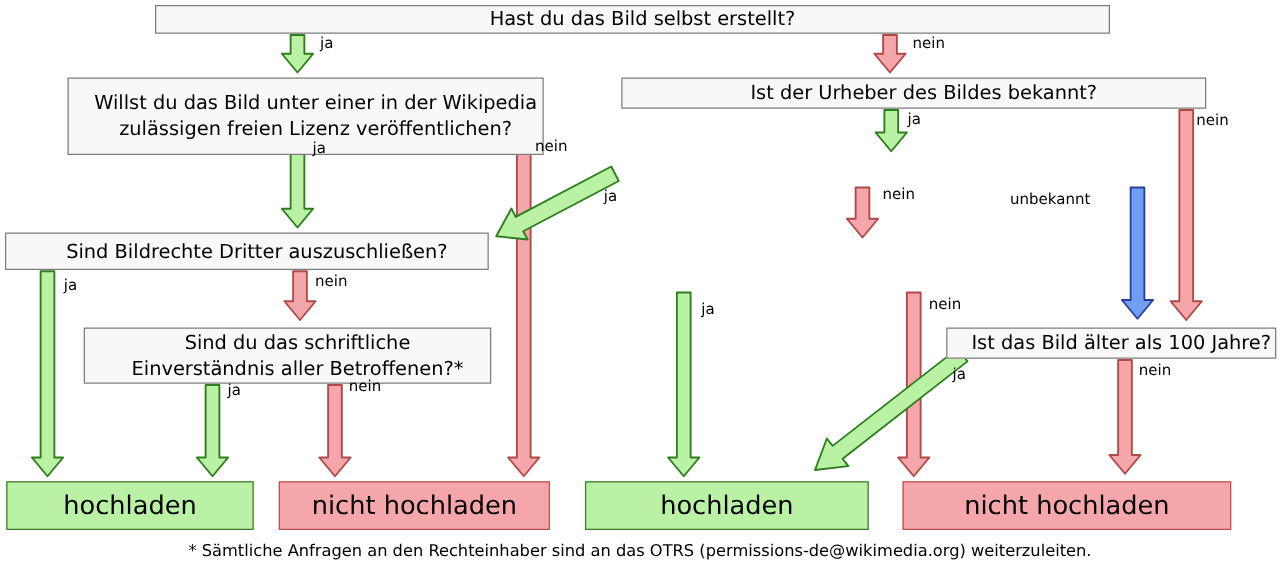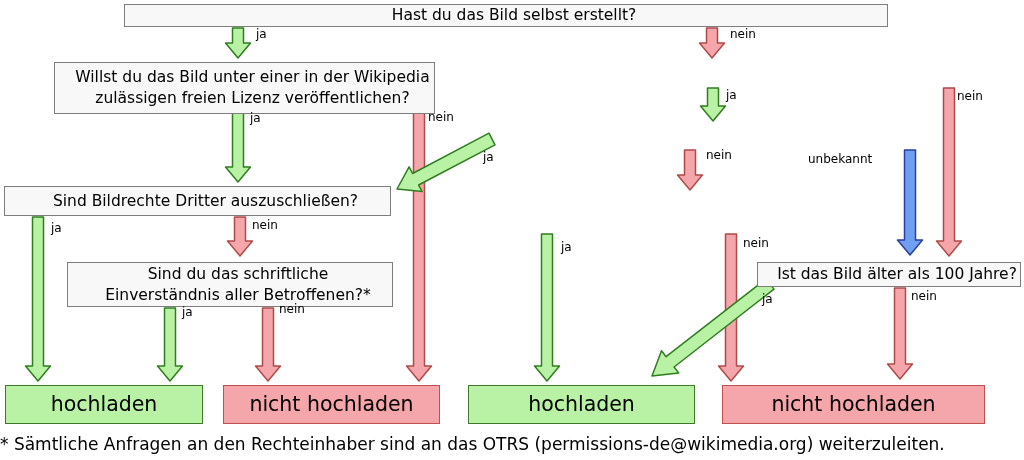--- a/index.html
+++ b/index.html
@@ -17,22 +17,22 @@
   }
   .endbox{
     position:absolute;box-sizing:border-box;
     display:flex;align-items:center;justify-content:center;
     font-size:20.5px;line-height:1;
   }
   .endbox.yes{background:var(--yes-fill);border:1.8px solid var(--yes-box-border);}
   .endbox.no{background:var(--no-fill);border:1.8px solid var(--no-box-border);}
   .elabel{position:absolute;font-size:12px;line-height:1.1;white-space:nowrap;}
   .footer{
-    position:absolute;left:0;right:0;top:434px;text-align:left;
-    font-size:17px;line-height:1.2;
+    position:absolute;left:0;right:0;top:434px;text-align:center;
+    font-size:13px;line-height:1.2;
   }
 </style>
 </head>
 <body>
 
 <div id="stage" style="--yes-fill: #b9f2a5; --no-fill: #f4a6aa; --yes-box-border: #3c7a28; --no-box-border: #c05050; --box-fill: #f8f8f8; --box-border: #7e7e7e;">
 
   <svg id="arrows" viewBox="0 0 1024 460" xmlns="http://www.w3.org/2000/svg">
       <polygon points="232.5,28.0 232.5,43.0 225.5,43.0 238.0,58.0 250.5,43.0 243.5,43.0 243.5,28.0" fill="#b9f2a5" stroke="#2e7d1e" stroke-width="1.5" stroke-linejoin="round"></polygon>
       <polygon points="706.5,28.0 706.5,43.0 699.5,43.0 712.0,58.0 724.5,43.0 717.5,43.0 717.5,28.0" fill="#f4a6aa" stroke="#b04a4a" stroke-width="1.5" stroke-linejoin="round"></polygon>
@@ -48,23 +48,24 @@
       <polygon points="32.5,217.0 32.5,366.0 25.5,366.0 38.0,381.0 50.5,366.0 43.5,366.0 43.5,217.0" fill="#b9f2a5" stroke="#2e7d1e" stroke-width="1.5" stroke-linejoin="round"></polygon>
       <polygon points="234.5,217.0 234.5,241.0 227.5,241.0 240.0,256.0 252.5,241.0 245.5,241.0 245.5,217.0" fill="#f4a6aa" stroke="#b04a4a" stroke-width="1.5" stroke-linejoin="round"></polygon>
       <polygon points="164.5,308.0 164.5,366.0 157.5,366.0 170.0,381.0 182.5,366.0 175.5,366.0 175.5,308.0" fill="#b9f2a5" stroke="#2e7d1e" stroke-width="1.5" stroke-linejoin="round"></polygon>
       <polygon points="262.5,308.0 262.5,366.0 255.5,366.0 268.0,381.0 280.5,366.0 273.5,366.0 273.5,308.0" fill="#f4a6aa" stroke="#b04a4a" stroke-width="1.5" stroke-linejoin="round"></polygon>
       <polygon points="489.0,133.2 412.6,173.5 409.1,166.8 397.0,189.0 422.1,191.6 418.6,185.0 495.0,144.8" fill="#b9f2a5" stroke="#2e7d1e" stroke-width="1.5" stroke-linejoin="round"></polygon>
       <polygon points="766.0,278.9 666.1,356.7 661.5,350.8 652.0,376.0 678.7,372.9 674.1,367.0 774.0,289.1" fill="#b9f2a5" stroke="#2e7d1e" stroke-width="1.5" stroke-linejoin="round"></polygon>
     </svg>
 
   <div class="qbox" style="left:124px;top:4px;width:764px;height:23px;">Hast du das Bild selbst erstellt?</div>
 
-  <div class="qbox" style="left:54px;top:62px;width:381px;height:52px;">Willst du das Bild unter einer in der Wikipedia
+  <div class="qbox" style="left:54px;top:62px;width:381px;height:62px;">Willst du das Bild unter einer in der Wikipedia
 zulässigen freien Lizenz veröffentlichen?</div>
 
+  <div class="qbox" style="left:497px;top:62px;width:468px;height:25px;">Ist der Urheber des Bildes bekannt?</div>
 
 
   <div class="qbox" style="left:4px;top:186px;width:387px;height:30px;">Sind Bildrechte Dritter auszuschließen?</div>
 
   <div class="qbox" style="left:67px;top:262px;width:326px;height:45px;">Sind du das schriftliche
 Einverständnis aller Betroffenen?*</div>
 
 
   <div class="qbox" style="left:757px;top:262px;width:264px;height:25px;">Ist das Bild älter als 100 Jahre?</div>
 

